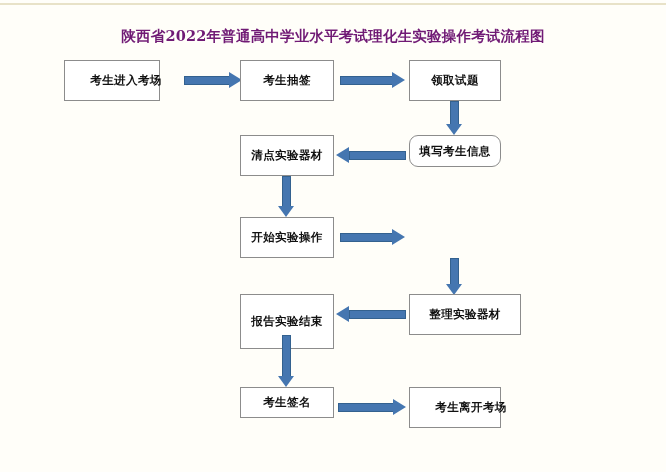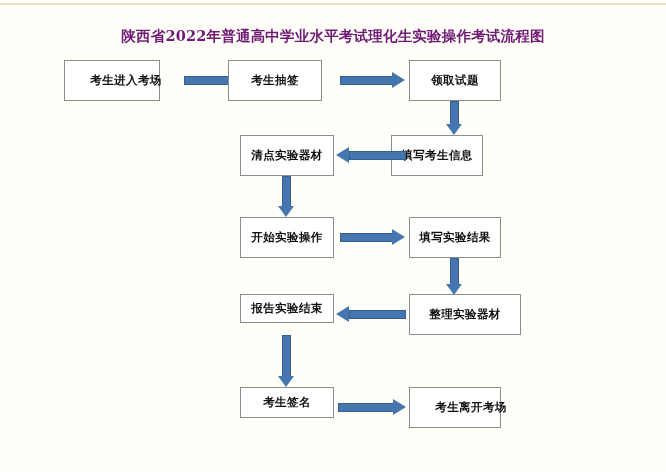--- a/index.html
+++ b/index.html
@@ -120,70 +120,69 @@
 
   <div id="title">陕西省2022年普通高中学业水平考试理化生实验操作考试流程图</div>
 
   <div class="node" style="left:64px; top:60px; width:96px; height:41px;padding-left:28px;">考生进入考场</div>
 
   <div class="arrow-right" style="left:184px; top:72px; width:58px; height:17px;">
     <div class="shaft" style="left:0; width:47px;"></div>
     <div class="head"></div>
   </div>
 
-  <div class="node" style="left:228px; top:60px; width:94px; height:41px;">考生抽签</div>
+  <div class="node" style="left:240px; top:60px; width:94px; height:41px;">考生抽签</div>
 
   <div class="arrow-right" style="left:340px; top:72px; width:65px; height:17px;">
     <div class="shaft" style="left:0; width:54px;"></div>
     <div class="head"></div>
   </div>
 
   <div class="node" style="left:409px; top:60px; width:92px; height:41px;">领取试题</div>
 
   <div class="arrow-down" style="left:446px; top:101px; width:17px; height:34px;">
     <div class="shaft" style="top:0; height:25px;"></div>
     <div class="head"></div>
   </div>
 
-  <div class="node" style="left:391px; top:135px; width:92px; height:41px;">填写考生信息</div>
+  <div class="node" style="left:409px; top:135px; width:92px; height:32px;border-radius:9px;">填写考生信息</div>
 
   <div class="arrow-left" style="left:336px; top:147px; width:70px; height:17px;">
     <div class="head"></div>
     <div class="shaft" style="left:13px; right:0; width:57px;"></div>
   </div>
 
   <div class="node" style="left:240px; top:135px; width:94px; height:41px;">清点实验器材</div>
 
   <div class="arrow-down" style="left:278px; top:176px; width:17px; height:41px;">
     <div class="shaft" style="top:0; height:32px;"></div>
     <div class="head"></div>
   </div>
 
   <div class="node" style="left:240px; top:217px; width:94px; height:41px;">开始实验操作</div>
 
   <div class="arrow-right" style="left:340px; top:229px; width:65px; height:17px;">
     <div class="shaft" style="left:0; width:54px;"></div>
     <div class="head"></div>
   </div>
 
-  <div class="node" style="left:409px; top:217px; width:92px; height:41px;">填写实验结果</div>
 
   <div class="arrow-down" style="left:446px; top:258px; width:17px; height:37px;">
     <div class="shaft" style="top:0; height:28px;"></div>
     <div class="head"></div>
   </div>
 
   <div class="node" style="left:409px; top:294px; width:112px; height:41px;">整理实验器材</div>
 
   <div class="arrow-left" style="left:336px; top:306px; width:70px; height:17px;">
     <div class="head"></div>
     <div class="shaft" style="left:13px; width:57px;"></div>
   </div>
 
-  <div class="node" style="left:240px; top:294px; width:94px; height:29px;text-align:center;">报告实验结束</div>
+  <div class="node" style="left:240px; top:294px; width:94px; height:55px;text-align:center;">报告实验结束</div>
 
   <div class="arrow-down" style="left:278px; top:335px; width:17px; height:52px;">
     <div class="shaft" style="top:0; height:43px;"></div>
     <div class="head"></div>
   </div>
 
   <div class="node" style="left:240px; top:387px; width:94px; height:31px;">考生签名</div>
 
   <div class="arrow-right" style="left:338px; top:399px; width:68px; height:17px;">
     <div class="shaft" style="left:0; width:57px;"></div>

